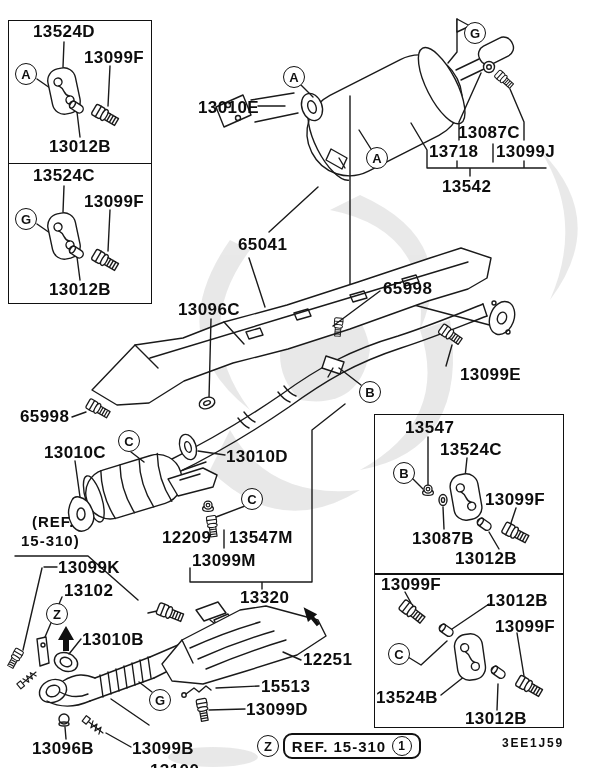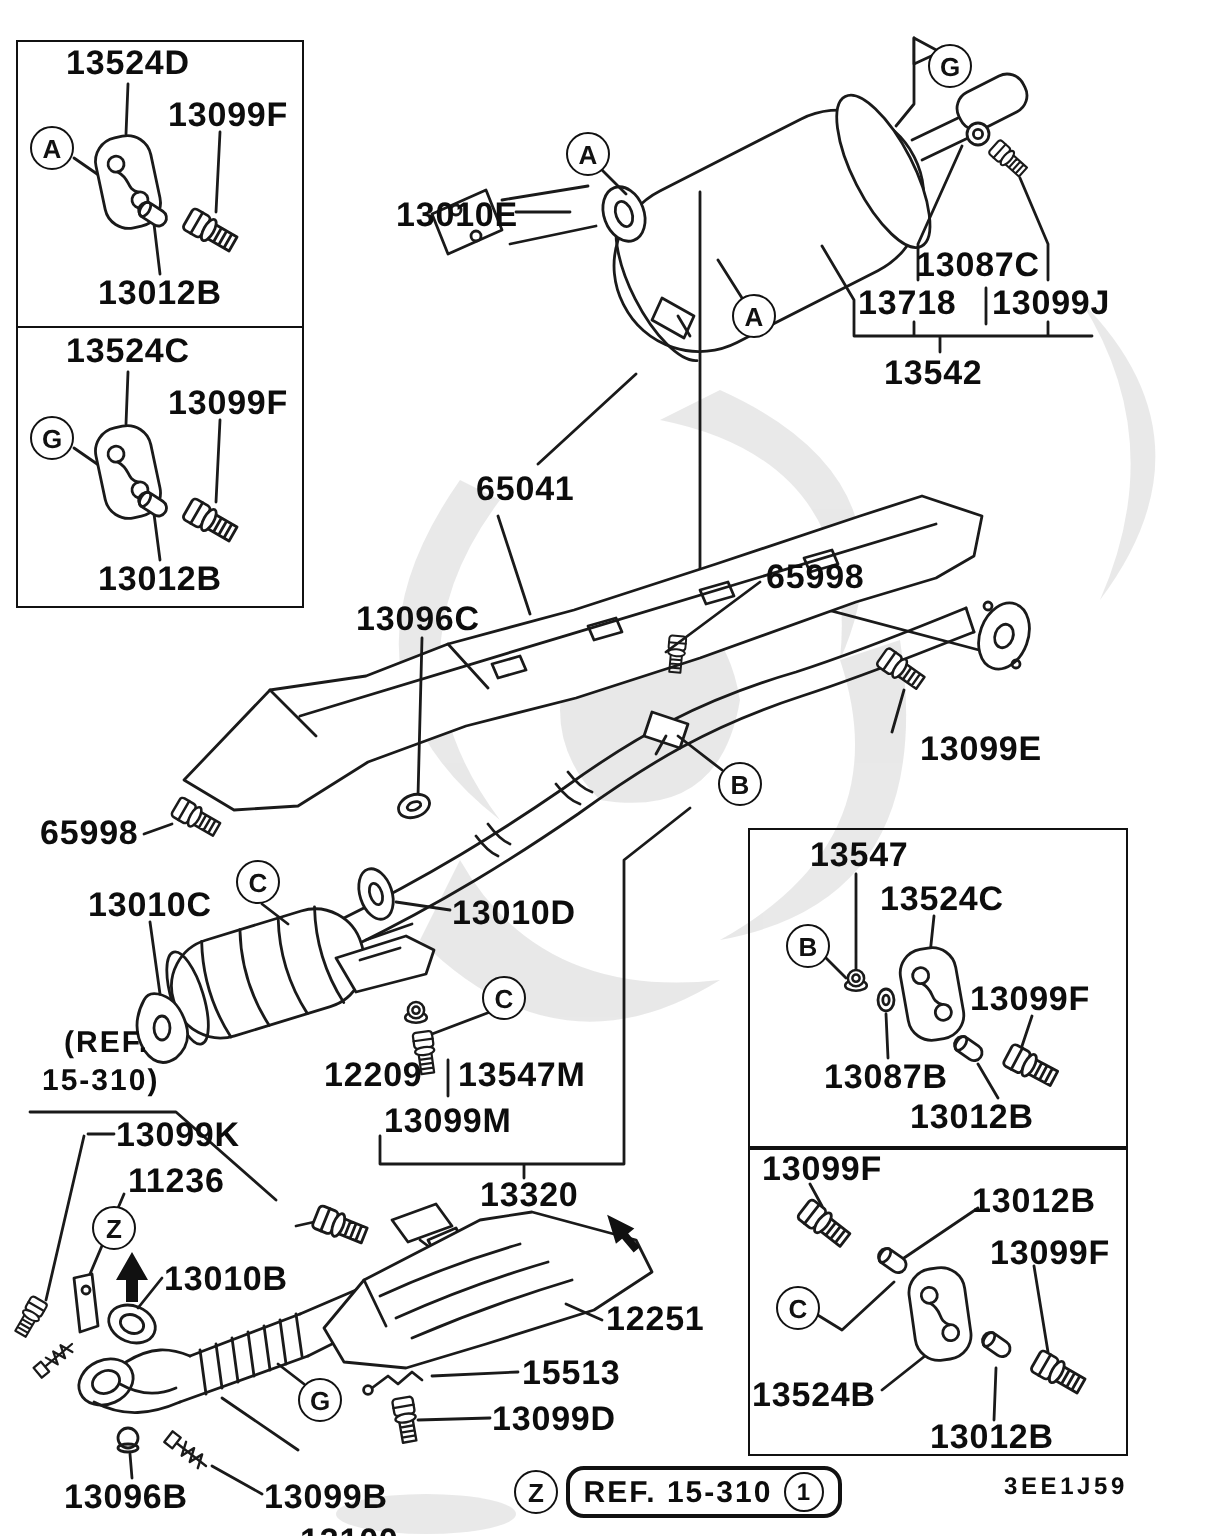--- a/index.html
+++ b/index.html
@@ -282,21 +282,21 @@
 <div class="label sm" style="left:12px;top:514px;margin-left:20px;">(REF.</div>
 <div class="label sm" style="left:21px;top:533px;">15-310)</div>
 
 <div class="label" style="left:226px;top:448px;">13010D</div>
 <div class="label" style="left:162px;top:529px;">12209</div>
 <div class="label" style="left:229px;top:529px;">13547M</div>
 <div class="label" style="left:192px;top:552px;">13099M</div>
 <div class="label" style="left:240px;top:589px;">13320</div>
 
 <div class="label" style="left:58px;top:559px;">13099K</div>
-<div class="label" style="left:64px;top:582px;">11236</div>
+<div class="label" style="left:64px;top:582px;">13102</div>
 <div class="label" style="left:82px;top:631px;">13010B</div>
 
 <div class="label" style="left:303px;top:651px;">12251</div>
 <div class="label" style="left:261px;top:678px;">15513</div>
 <div class="label" style="left:246px;top:701px;">13099D</div>
 <div class="label" style="left:150px;top:718px;margin-top:44px;">13100</div>
 <div class="label" style="left:32px;top:740px;">13096B</div>
 <div class="label" style="left:132px;top:740px;">13099B</div>
 
 <div class="label" style="left:405px;top:419px;">13547</div>

